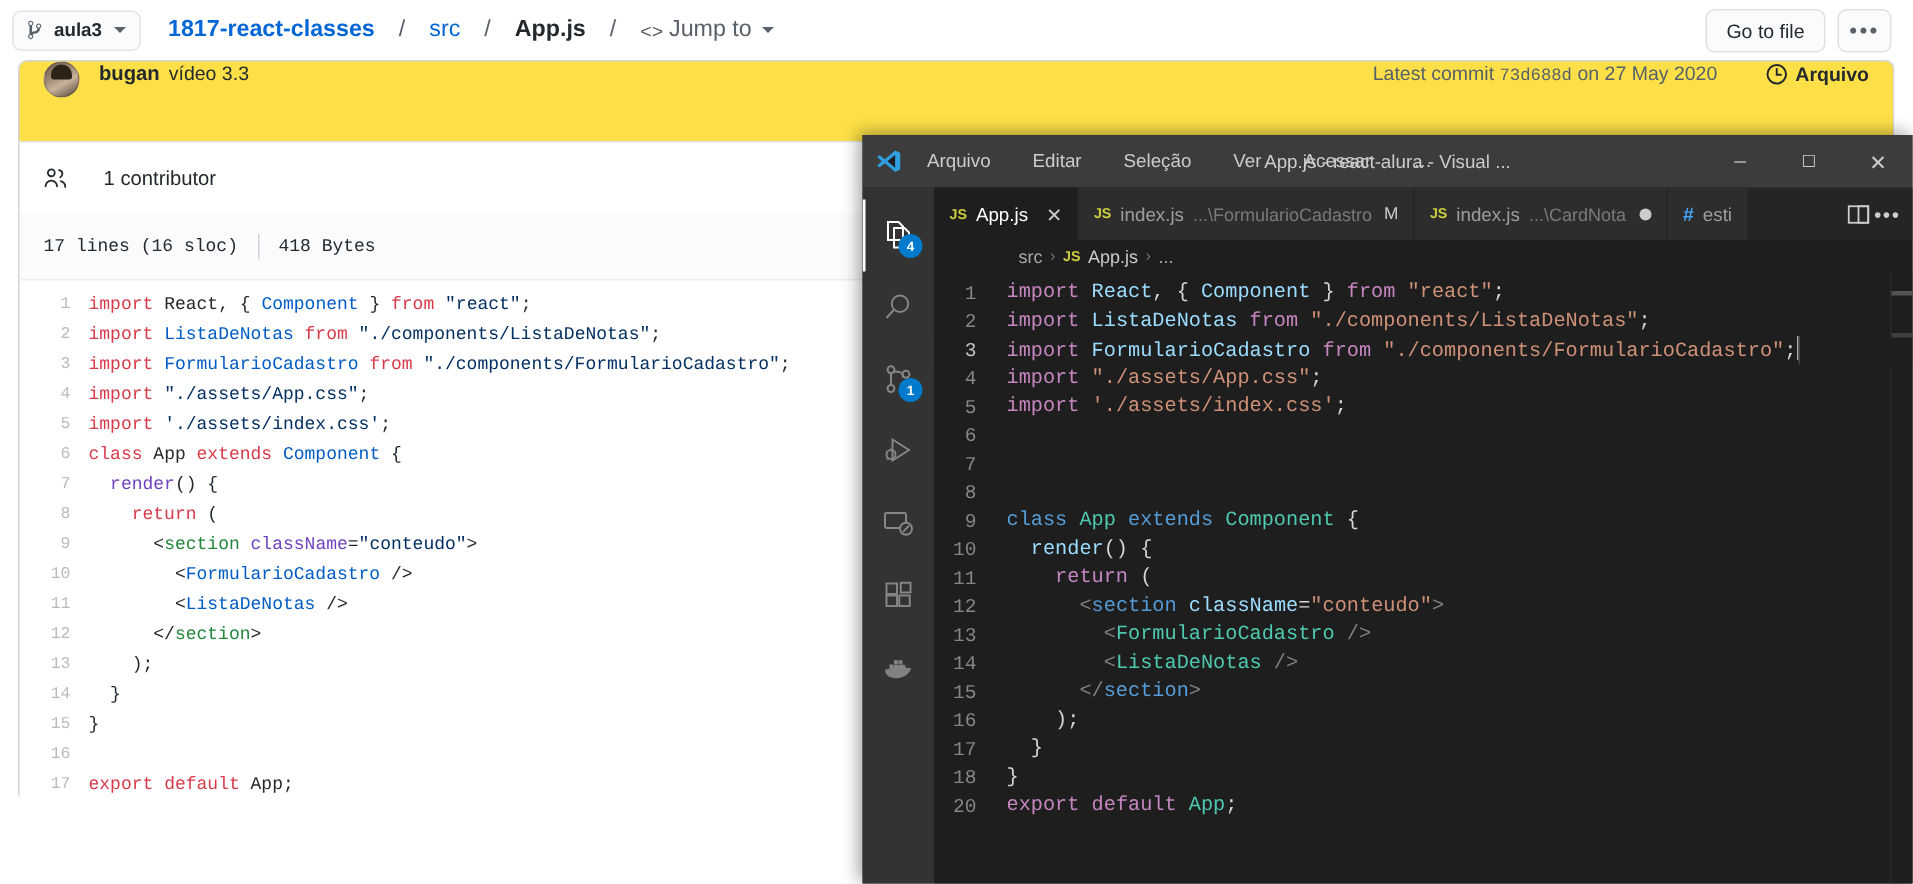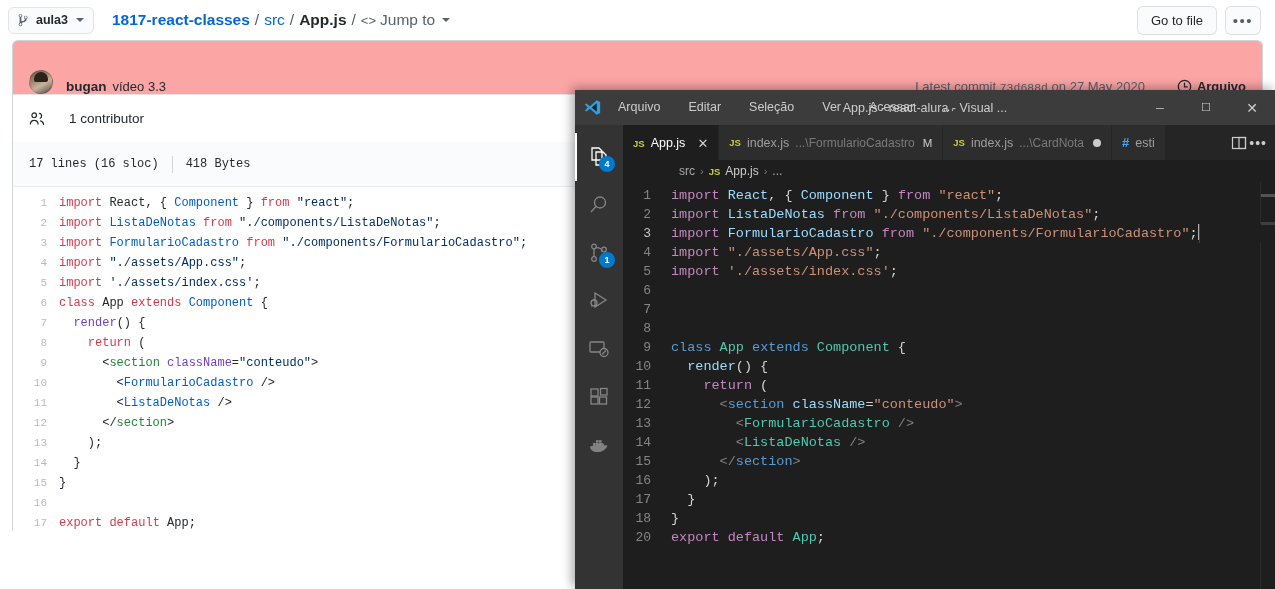--- a/index.html
+++ b/index.html
@@ -37,21 +37,21 @@
     border-left: 4px solid transparent;
     border-right: 4px solid transparent;
     border-top: 4px solid #586069;
     margin-left: 2px;
   }
   .branch-icon { width: 12px; height: 14px; display: block; }
 
   .breadcrumb {
     margin-left: 18px;
     font-size: 15.5px;
-    display: flex; align-items: center; gap: 0;
+    display: flex; align-items: center; gap: 11px;
     white-space: nowrap;
   }
   .breadcrumb .repo { color: #0366d6; font-weight: bold; }
   .breadcrumb .dir  { color: #0366d6; }
   .breadcrumb .file { color: #24292e; font-weight: bold; }
   .breadcrumb .sep  { color: #586069; padding: 0 5px; font-weight: normal; }
   .breadcrumb .jump { color: #586069; display: inline-flex; align-items: center; gap: 4px; }
   .breadcrumb .jump .code-glyph { color: #586069; font-size: 13px; }
   .breadcrumb .jump .caret {
     border-left: 4px solid transparent;
@@ -82,22 +82,22 @@
     letter-spacing: 1.5px;
   }
 
   
   .commit-bar {
     height: 54px;
     margin: 0 12px;
     border: 1px solid #d1d5da;
     border-bottom: none;
     border-radius: 6px 6px 0 0;
-    background: #fca5a5;
-    display: flex; align-items: flex-end;
+    background: #fde047;
+    display: flex; align-items: flex-start;
     padding: 0 16px;
   }
   .avatar {
     width: 24px; height: 24px; border-radius: 50%;
     background: linear-gradient(150deg,#6b5a4a 0%, #9b8472 35%, #c9b39c 60%, #54463a 100%);
     flex: none; overflow: hidden; position: relative;
     border: 1px solid rgba(0,0,0,0.15);
   }
   .avatar::after {
     content: ""; position: absolute; left: 4px; top: 1px;

